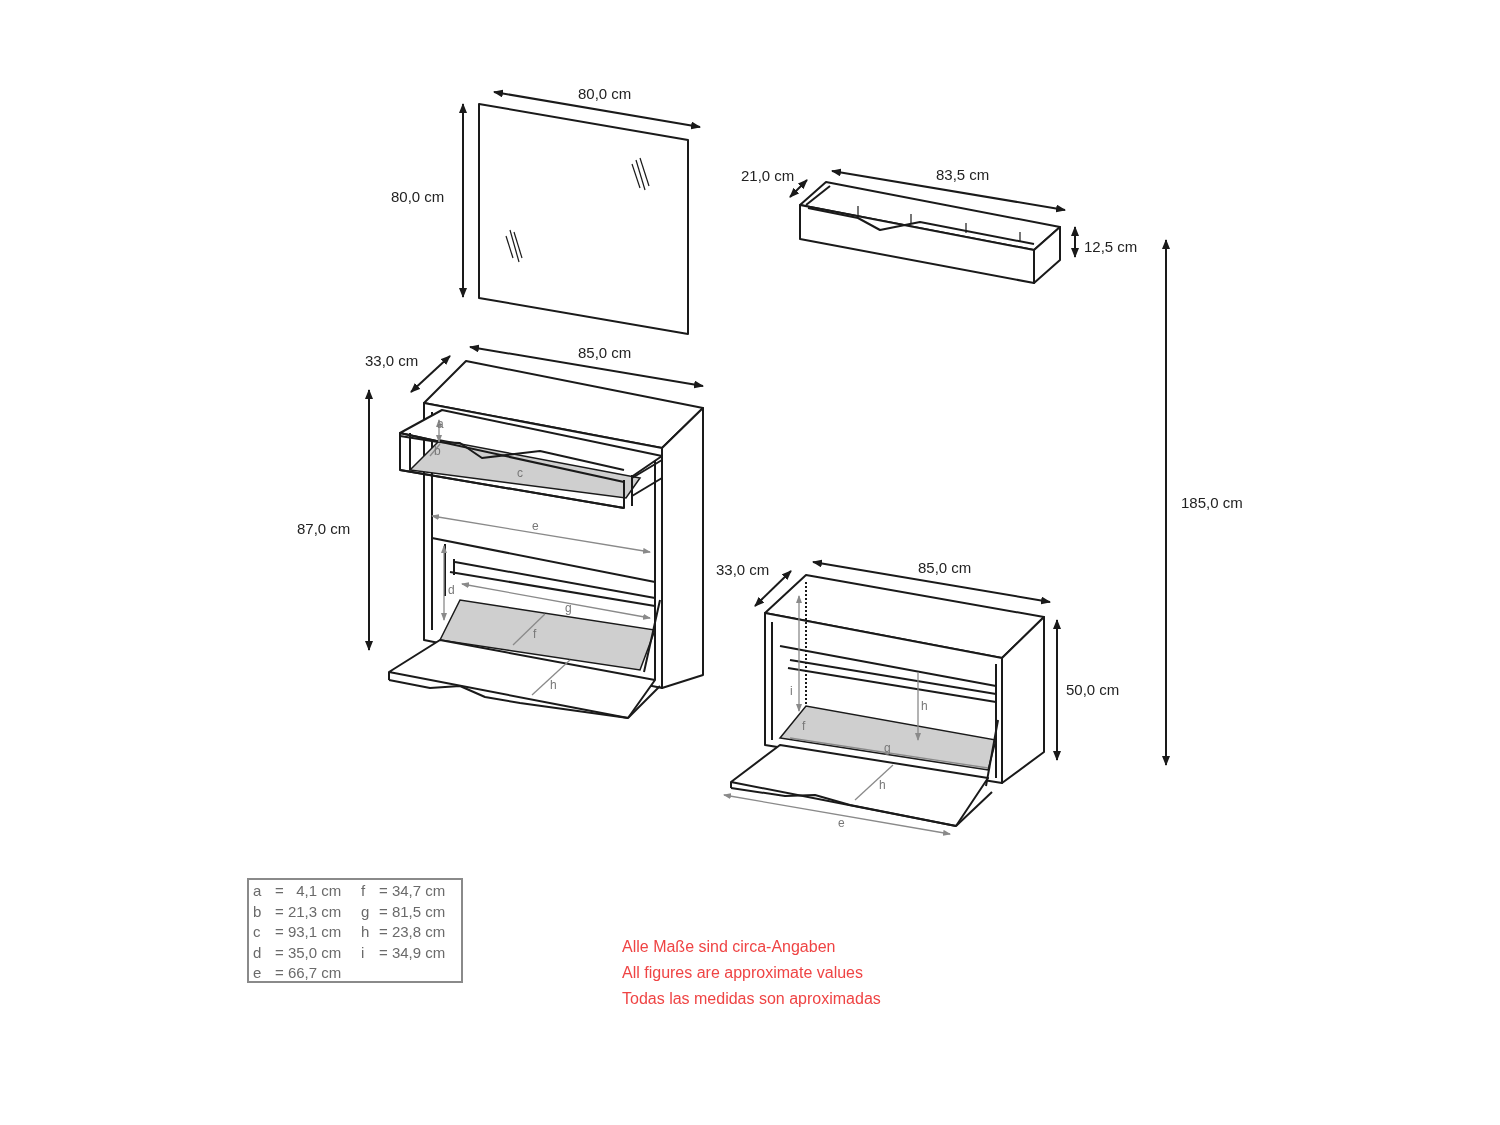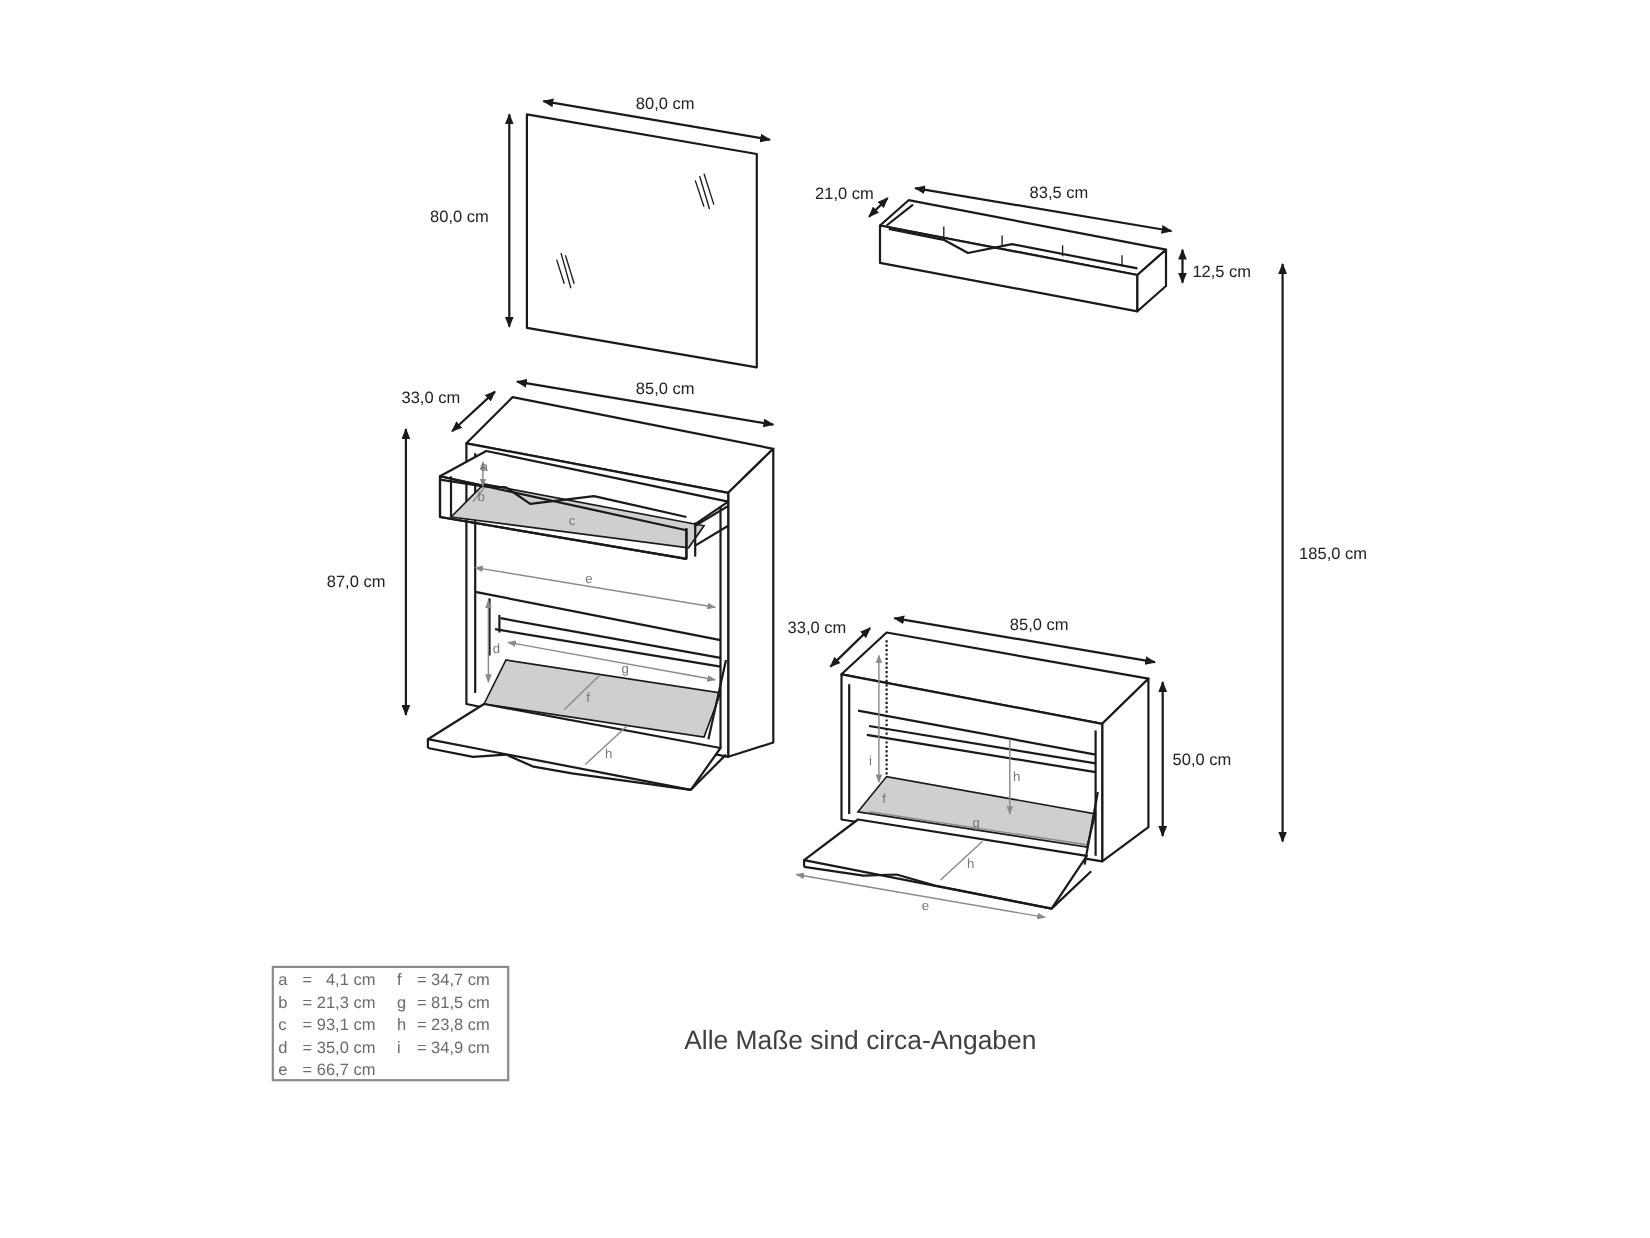--- a/index.html
+++ b/index.html
@@ -16,21 +16,21 @@
   .arrow { stroke: #1a1a1a; stroke-width: 2; fill: none; }
 
   .legend-box { position: absolute; left: 247px; top: 878px; width: 216px; height: 105px;
                 border: 2px solid #8a8a8a; box-sizing: border-box; padding: 1px 4px; }
   .legend-row { display: flex; font-size: 15px; line-height: 20.5px; color: #6a6a6a; white-space: pre; }
   .legend-row .k { width: 22px; }
   .legend-row .v { width: 86px; }
   .legend-row .k2 { width: 18px; }
   .legend-row .v2 { flex: 1; }
 
-  .note { position: absolute; left: 622px; top: 934px; font-size: 24px; line-height: 26px; color: #404040; }
+  .note { position: absolute; left: 622px; top: 934px; font-size: 16px; line-height: 26px; color: #ef4444; }
   .note div { white-space: nowrap; }
 </style>
 </head>
 <body>
 
 <svg class="drawing" width="1500" height="1125" viewBox="0 0 1500 1125" xmlns="http://www.w3.org/2000/svg">
   <defs>
     <marker id="ah" markerWidth="10" markerHeight="8" refX="9" refY="4" orient="auto" markerUnits="userSpaceOnUse">
       <path d="M0,0 L10,4 L0,8 Z" fill="#1a1a1a"></path>
     </marker>
@@ -196,13 +196,15 @@
   <div class="legend-row">
     <span class="k">d</span><span class="v">= 35,0 cm</span><span class="k2">i</span><span class="v2">= 34,9 cm</span>
   </div>
   <div class="legend-row">
     <span class="k">e</span><span class="v">= 66,7 cm</span><span class="k2"></span><span class="v2"></span>
   </div>
 </div>
 
 <div class="note">
   <div>Alle Maße sind circa-Angaben</div>
+  <div>All figures are approximate values</div>
+  <div>Todas las medidas son aproximadas</div>
 </div>
 
 </body></html>

